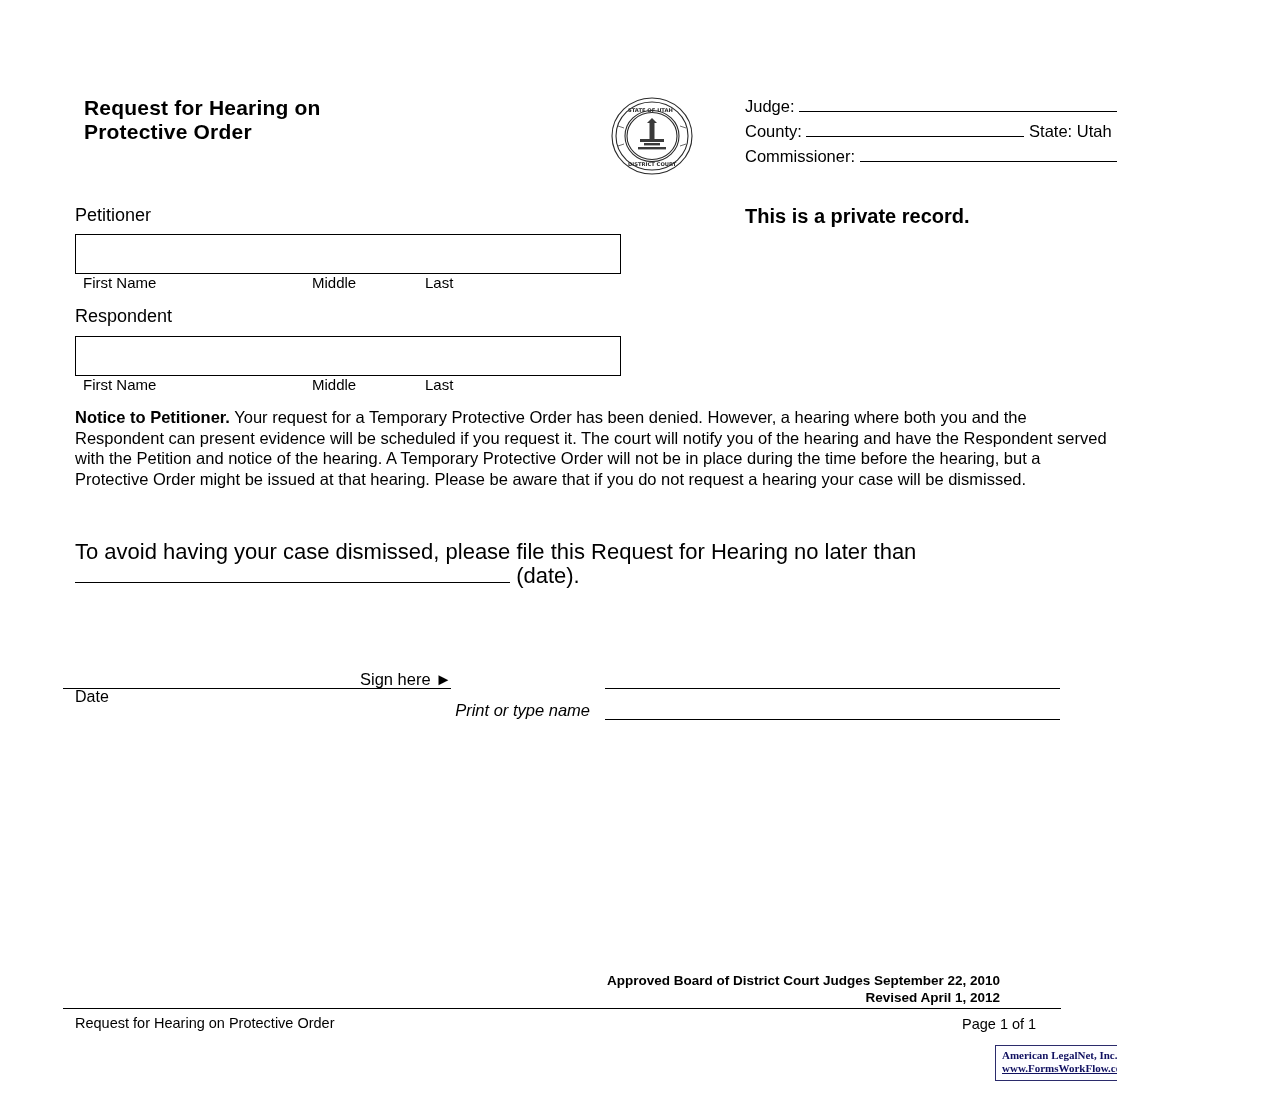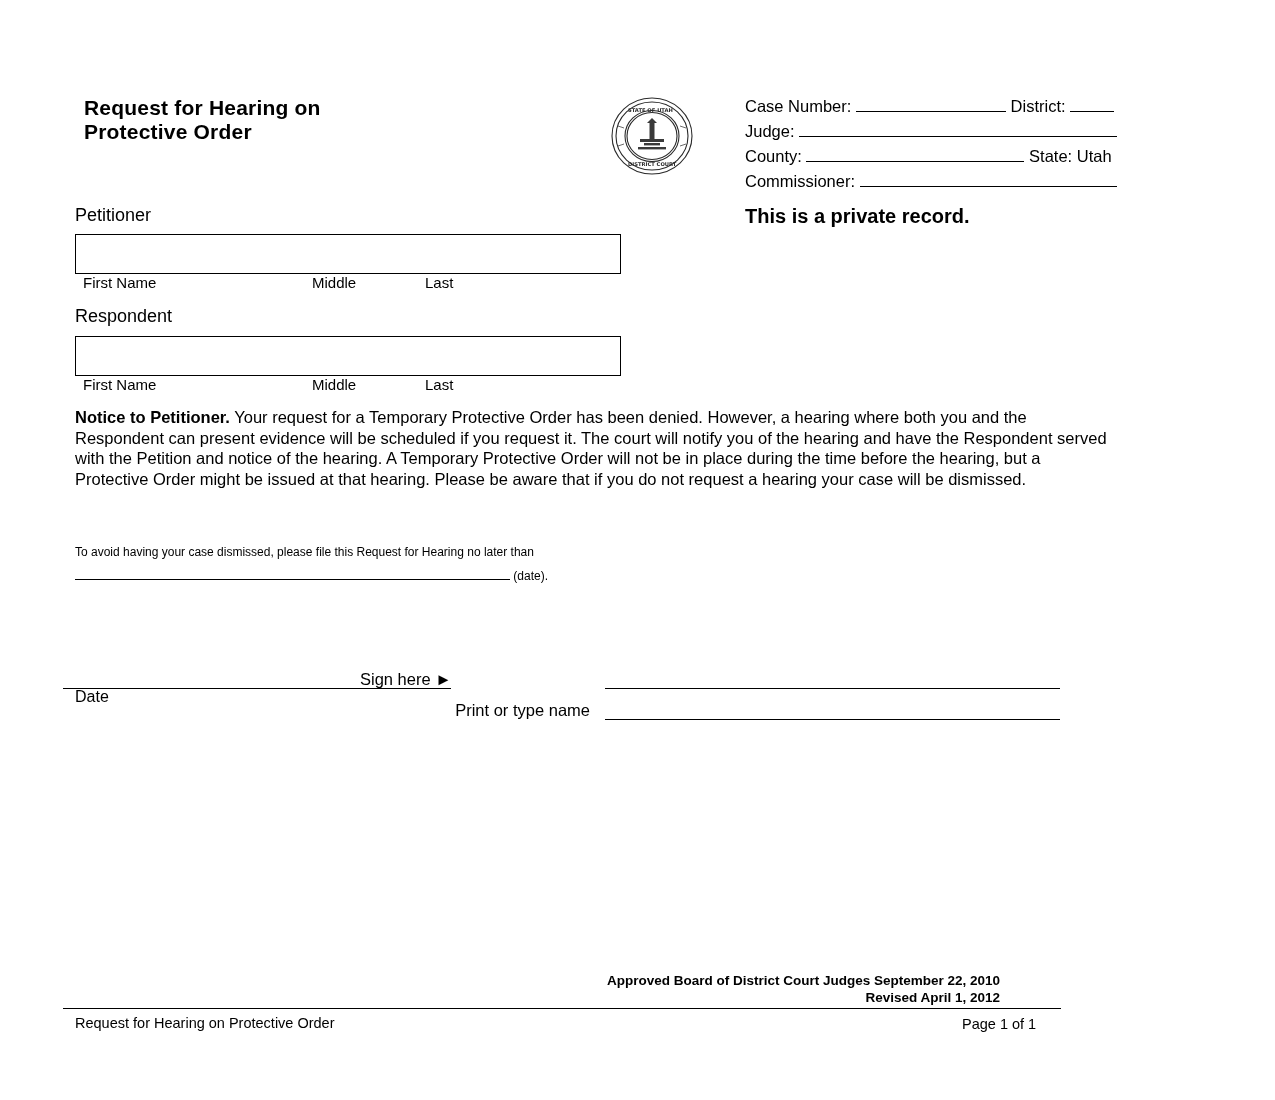--- a/index.html
+++ b/index.html
@@ -98,21 +98,21 @@
     font-size: 16.5px;
     line-height: 20.6px;
   }
   .notice b { font-weight: bold; }
 
   .avoid {
     position: absolute;
     left: 75px;
     top: 540px;
     width: 1040px;
-    font-size: 12px;
+    font-size: 22px;
     line-height: 24px;
   }
   .date-rule {
     display: inline-block;
     width: 435px;
     border-bottom: 1px solid #000;
     height: 14px;
   }
 
   .petitioner-request {
@@ -153,20 +153,21 @@
     width: 455px;
     border-bottom: 1px solid #000;
   }
   .print-name-label {
     position: absolute;
     left: 360px;
     top: 701px;
     width: 230px;
     text-align: right;
     font-size: 16.5px;
+    font-style: italic;
   }
   .print-rule {
     position: absolute;
     left: 605px;
     top: 719px;
     width: 455px;
     border-bottom: 1px solid #000;
   }
 
   
@@ -268,26 +269,20 @@
         <line x1="30" y1="30" x2="36" y2="32"></line>
         <line x1="92" y1="30" x2="98" y2="32"></line>
         <line x1="30" y1="50" x2="36" y2="48"></line>
         <line x1="92" y1="50" x2="98" y2="48"></line>
       </g>
     </svg>
   </div>
 
   <div class="case-block">
     <div class="case-line">
-      <span>Case Number:</span>
-      <span class="ul" style="width:150px;"></span>
-      <span>District:</span>
-      <span class="ul" style="width:44px;"></span>
-    </div>
-    <div class="case-line">
       <span>Judge:</span>
       <span class="ul" style="width:340px;"></span>
     </div>
     <div class="case-line">
       <span>County:</span>
       <span class="ul" style="width:218px;"></span>
       <span>State: Utah</span>
     </div>
     <div class="case-line">
       <span>Commissioner:</span>
@@ -332,14 +327,29 @@
   <div class="print-rule"></div>
 
   <div class="footer-rule"></div>
   <div class="footer-left">Request for Hearing on Protective Order</div>
   <div class="footer-center">
     <div>Approved Board of District Court Judges September 22, 2010</div>
     <div>Revised April 1, 2012</div>
   </div>
   <div class="footer-page">Page 1 of 1</div>
 
+  <div class="stamp">
+    <div class="stamp-text">
+      <div>American LegalNet, Inc.</div>
+      <div class="stamp-url">www.FormsWorkFlow.com</div>
+    </div>
+    <div class="stamp-globe">
+      <svg width="28" height="27" viewBox="0 0 28 27">
+        <circle cx="14" cy="13.5" r="11" fill="#1b3c8c" stroke="#0c1f4d" stroke-width="1"></circle>
+        <ellipse cx="14" cy="13.5" rx="11" ry="4.5" fill="none" stroke="#cfd8ef" stroke-width="0.9"></ellipse>
+        <ellipse cx="14" cy="13.5" rx="4.5" ry="11" fill="none" stroke="#cfd8ef" stroke-width="0.9"></ellipse>
+        <path d="M3 13.5 h22" stroke="#cfd8ef" stroke-width="0.9"></path>
+        <path d="M6 6 q8 5 16 0" fill="none" stroke="#8fa6d8" stroke-width="0.8"></path>
+      </svg>
+    </div>
+  </div>
 
 </div>
 
 </body></html>

